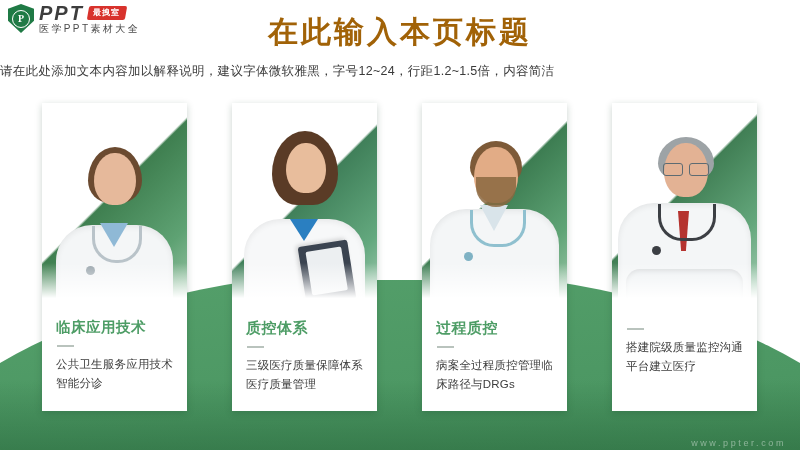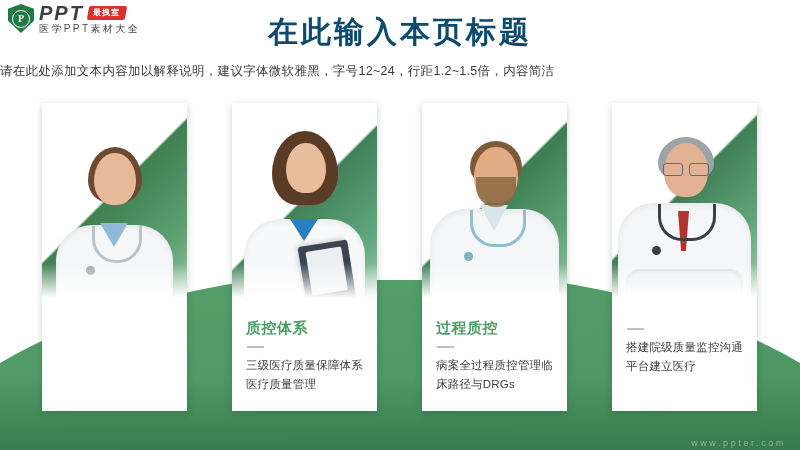--- a/index.html
+++ b/index.html
@@ -50,21 +50,21 @@
     transform:skewX(-10deg);font-weight:bold;
   }
   .tag span{display:inline-block;transform:skewX(10deg);}
   .logo-row2{
     font-size:10px;color:#4a4a4a;letter-spacing:2.4px;line-height:1;white-space:nowrap;
   }
 
   
   .title{
     position:absolute;top:14px;left:0;width:800px;text-align:center;
-    font-size:30px;font-weight:bold;color:#0c4a6e;letter-spacing:3px;line-height:1.2;
+    font-size:30px;font-weight:bold;color:#a16207;letter-spacing:3px;line-height:1.2;
   }
   .subtitle{
     position:absolute;top:63px;left:0;width:800px;
     font-size:12.5px;color:#3a3a3a;letter-spacing:.3px;line-height:1.4;
   }
 
   
   .cards{position:absolute;left:0;top:103px;width:800px;height:310px;}
   .card{
     position:absolute;top:0;width:145px;height:308px;
@@ -214,20 +214,25 @@
         <div class="person p0">
           <div class="coat"></div>
           <div class="neckline"></div>
           <div class="stetho"></div>
           <div class="stetho-bell"></div>
           <div class="hair"></div>
           <div class="head"></div>
         </div>
         <div class="fade"></div>
       </div>
+      <div class="card-body">
+        <div class="card-title">临床应用技术</div>
+        <div class="rule"></div>
+        <div class="card-desc">公共卫生服务应用技术智能分诊</div>
+      </div>
     </div>
 
     <div class="card c1">
       <div class="photo">
         <div class="wedge w1"></div>
         <div class="person p1">
           <div class="coat"></div>
           <div class="neckline"></div>
           <div class="board"></div>
           <div class="hair"></div>

